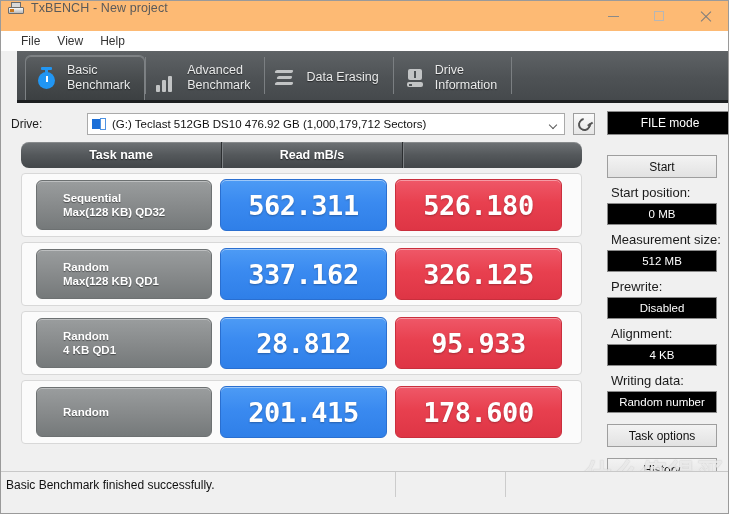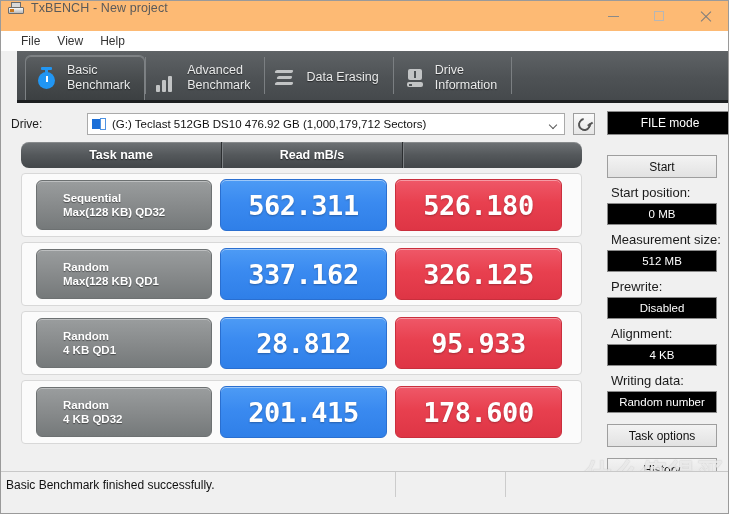--- a/index.html
+++ b/index.html
@@ -615,21 +615,20 @@
         <span class="task-line1">Random</span>
         <span class="task-line2">4 KB QD1</span>
       </div>
       <div class="val-cell val-read">28.812</div>
       <div class="val-cell val-write">95.933</div>
     </div>
 
     <div class="res-row">
       <div class="task-cell">
         <span class="task-line1">Random</span>
-        <span class="task-line2">4 KB QD32</span>
       </div>
       <div class="val-cell val-read">201.415</div>
       <div class="val-cell val-write">178.600</div>
     </div>
 
   </div>
 
   <div class="sidebar">
     <div class="sb-mode">FILE mode</div>
     <div class="sb-gap-lg"></div>

